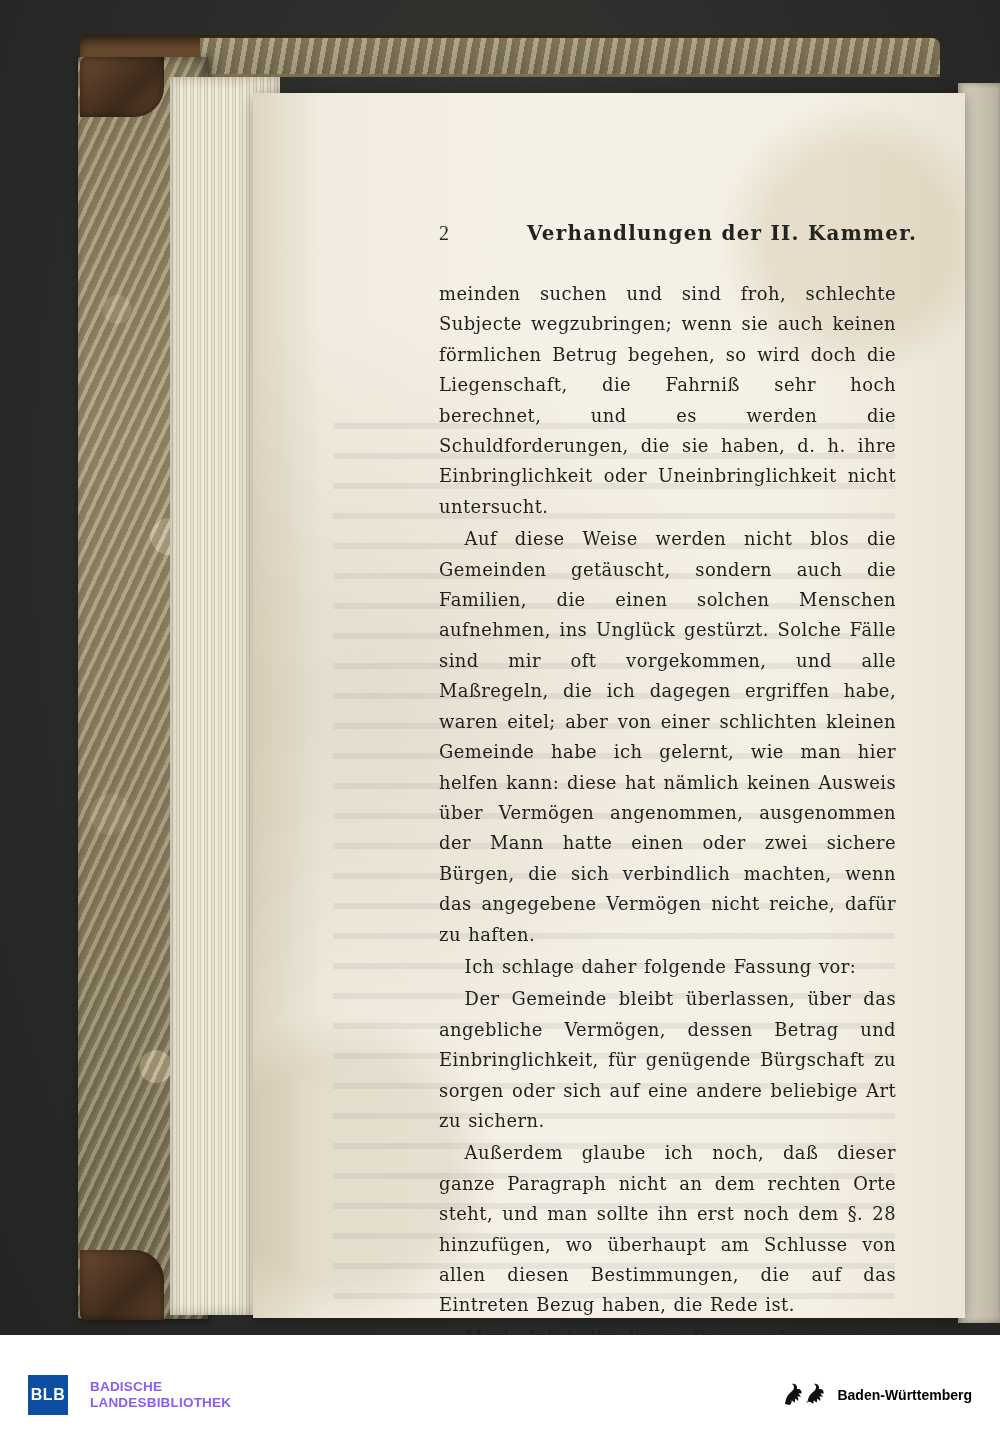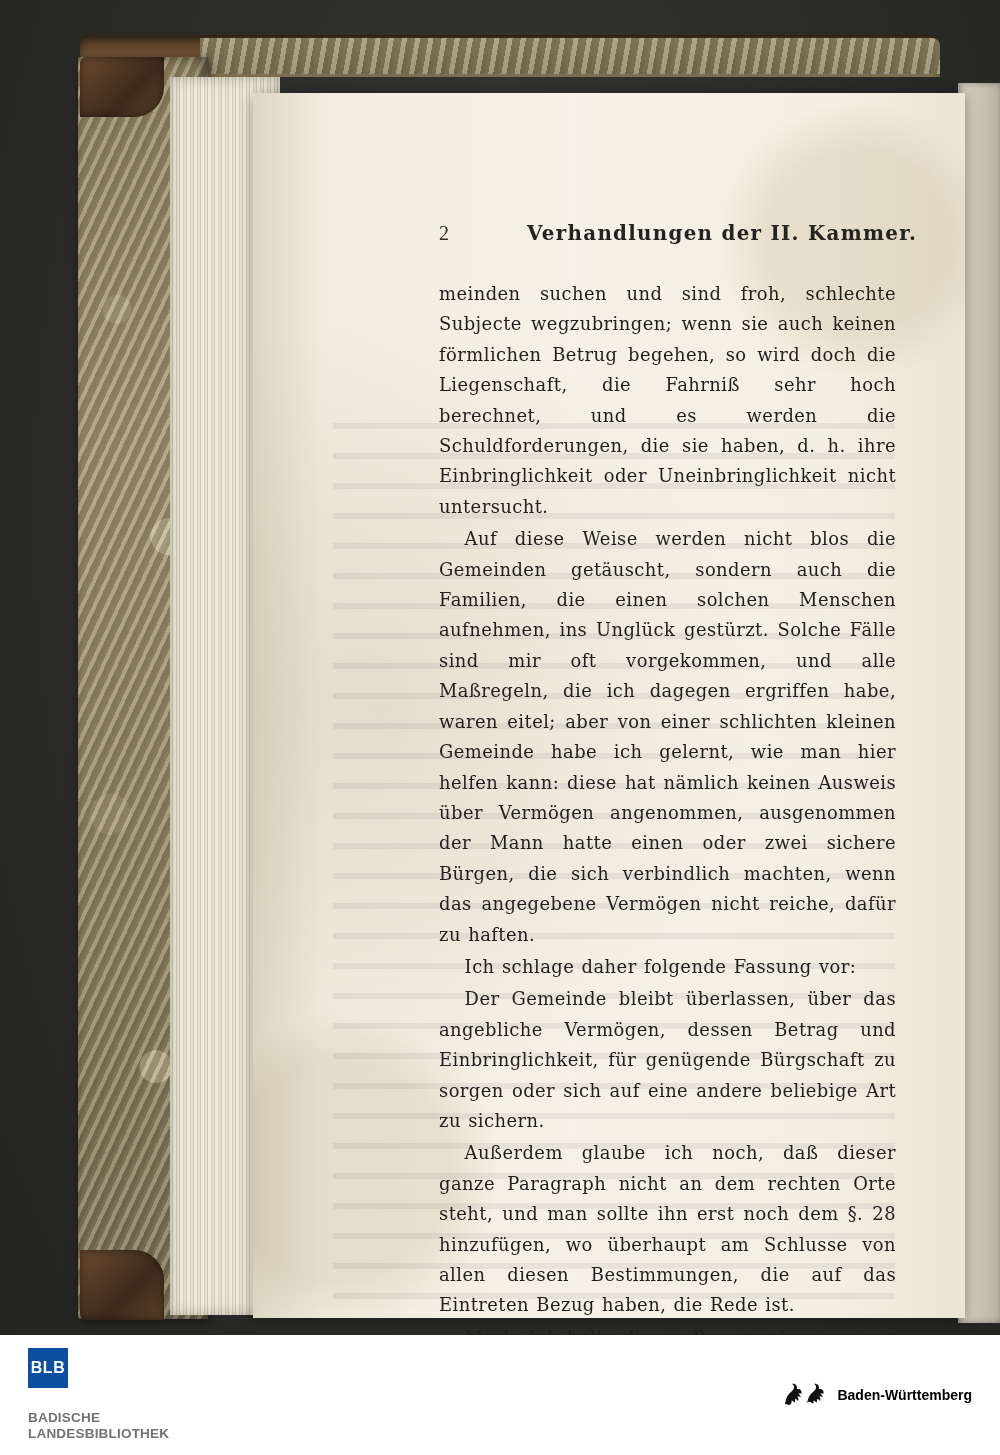--- a/index.html
+++ b/index.html
@@ -177,37 +177,37 @@
     position: absolute;
     left: 0; right: 0; bottom: 0;
     height: 120px;
     background: #ffffff;
     display: flex;
     align-items: center;
     justify-content: space-between;
     padding: 0 28px;
     box-sizing: border-box;
   }
-  .brand-left { display: flex; align-items: flex-start; gap: 22px; flex-direction: column; }
+  .brand-left { display: flex; align-items: center; gap: 22px; }
   .blb-logo {
     width: 40px; height: 40px;
     background: #0b4ea2;
     color: #fff;
     font-family: "Liberation Sans", sans-serif;
     font-weight: bold;
     font-size: 16px;
     display: flex; align-items: center; justify-content: center;
     letter-spacing: .5px;
   }
   .brand-text {
     font-family: "Liberation Sans", sans-serif;
     font-size: 13.5px;
     font-weight: bold;
     line-height: 16px;
-    color: #737373;
+    color: #8b5cf6;
     letter-spacing: .2px;
   }
   .brand-right { display: flex; align-items: center; gap: 12px; }
   .bw-label {
     font-family: "Liberation Sans", sans-serif;
     font-size: 14px;
     font-weight: bold;
     color: #000000;
   }
   .griffins { display: flex; gap: 2px; }

